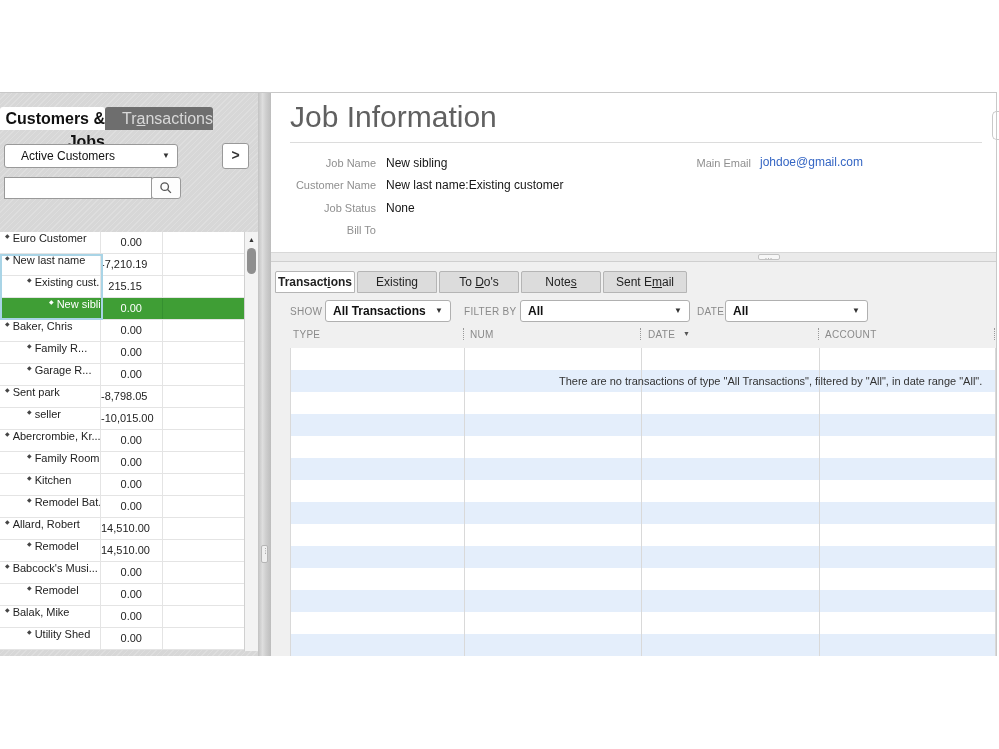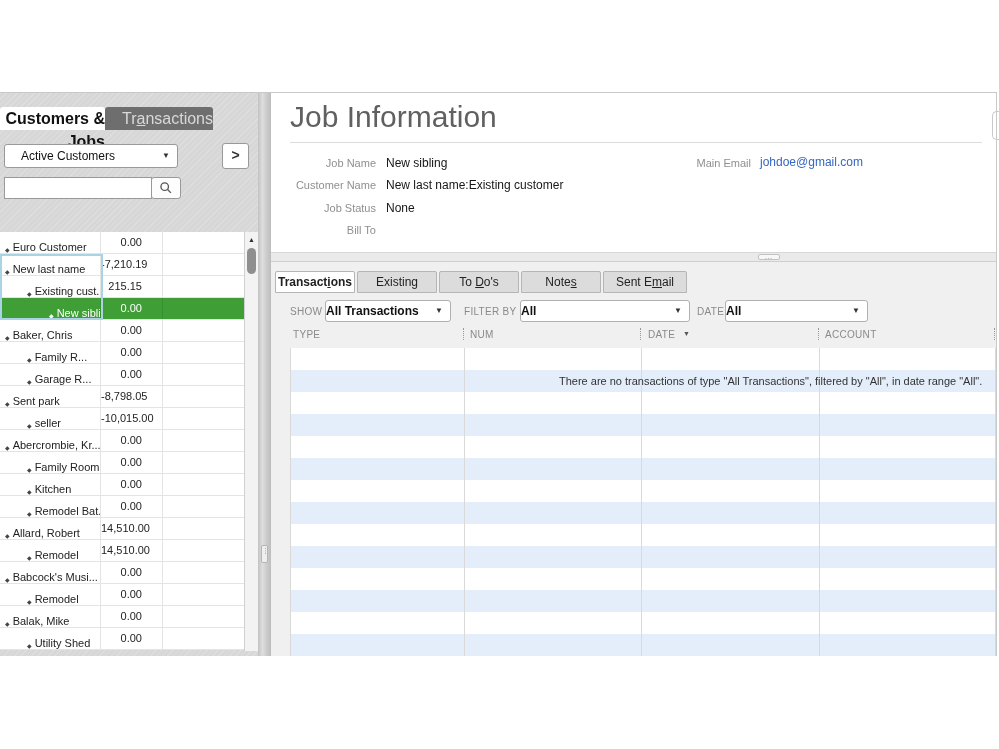--- a/index.html
+++ b/index.html
@@ -18,21 +18,21 @@
   .cust-filter{position:absolute;left:4px;top:51px;width:174px;height:24px;background:#fff;border:1px solid #999;border-radius:3px;box-sizing:border-box;font-size:12px;font-weight:normal;line-height:22px;padding-left:16px;color:#111}
   .dd-arrow{position:absolute;right:7px;top:0;font-size:8px;color:#333;line-height:22px}
   .expand-btn{position:absolute;left:222px;top:50px;width:27px;height:26px;background:#fff;border:1px solid #999;border-radius:3px;box-sizing:border-box;text-align:center;line-height:23px;font-weight:bold;color:#333;font-size:14px}
   .search-input{position:absolute;left:4px;top:84px;width:148px;height:22px;border:1px solid #999;box-sizing:border-box;padding:0 4px;font-size:12px;background:#fff}
   .search-btn{position:absolute;left:151px;top:84px;width:30px;height:22px;background:#fdfdfd;border:1px solid #999;border-radius:3px;box-sizing:border-box;display:flex;align-items:center;justify-content:center}
   .list-header{position:absolute;left:0;top:120px;width:257px;height:19px;border-top:1px dotted #999;border-bottom:1px dotted #999;box-sizing:border-box;font-size:10px;color:#777;letter-spacing:.5px}
   .lh{position:absolute;top:3px}
   .lh-sep{position:absolute;top:3px;height:12px;width:0;border-left:1px dotted #999}
   .cust-rows{position:absolute;left:0;top:139px;width:244px;background:#fff}
   .cust-row{display:flex;height:22px;box-sizing:border-box;border-bottom:1px solid #e4e4e4;font-size:11px;color:#222;align-items:center}
-  .cell-name{width:101px;box-sizing:border-box;border-right:1px solid #e4e4e4;height:100%;display:flex;align-items:flex-end;overflow:hidden;white-space:nowrap}
+  .cell-name{width:101px;box-sizing:border-box;border-right:1px solid #e4e4e4;height:100%;display:flex;align-items:flex-start;overflow:hidden;white-space:nowrap}
   .lvl0{padding-left:5px}.lvl1{padding-left:27px}.lvl2{padding-left:49px}
   .diamond{font-size:6px;color:#444;margin-right:3px;flex:0 0 auto}
   .cell-balance{width:62px;box-sizing:border-box;border-right:1px solid #e4e4e4;height:100%;text-align:right;padding-right:20px;line-height:21px}
   .cell-attach{flex:1;height:100%}
   .cust-row.selected{background:#3f9e35;color:#fff}
   .cust-row.selected .diamond{color:#fff}
   .cust-row.selected .cell-name,.cust-row.selected .cell-balance{border-right-color:#359030}
   .group-outline{position:absolute;left:0;top:161px;width:103px;height:66px;border:2px solid #a9d4e6;box-sizing:border-box;pointer-events:none}
   .scrollbar{position:absolute;left:244px;top:139px;width:14px;height:419px;background:#f3f3f3;border-left:1px solid #d0d0d0;box-sizing:border-box}
   .sb-up{height:15px;text-align:center;font-size:7px;line-height:15px;color:#333}
@@ -58,21 +58,21 @@
   .ji-email-label{position:absolute;left:400px;top:64px;width:80px;text-align:right;font-size:11px;color:#8f8f8f}
   .ji-email{position:absolute;left:489px;top:62px;font-size:12px;color:#3566c4}
 
   
   .lower{position:absolute;left:0;top:169px;width:725px;height:394px;background:#f0f0f0}
   .dtab{position:absolute;top:9px;height:22px;box-sizing:border-box;border:1px solid #b5b5b5;background:#dcdcdc;color:#222;font-size:12px;text-align:center;line-height:20px;border-radius:2px 2px 0 0;cursor:default}
   .dtab.active{background:#fff;font-weight:bold}
   .dt0{left:4px;width:80px}.dt1{left:86px;width:80px}.dt2{left:168px;width:80px}.dt3{left:250px;width:80px}.dt4{left:332px;width:84px}
   .filt-label{position:absolute;top:44px;font-size:10px;color:#8a8a8a;letter-spacing:.3px}
   .fl-show{left:19px}.fl-filter{left:193px}.fl-date{left:426px}
-  .dropdown{position:absolute;top:38px;height:22px;background:#fff;border:1px solid #b0b0b0;border-radius:3px;box-sizing:border-box;font-size:12px;font-weight:bold;line-height:20px;color:#111}
+  .dropdown{position:absolute;top:38px;height:22px;background:#fff;border:1px solid #b0b0b0;border-radius:3px;box-sizing:border-box;font-size:12px;font-weight:bold;line-height:20px;padding-left:7px;color:#111}
   .dropdown .dd-arrow{line-height:20px}
   .dd-show{left:54px;width:126px}.dd-filter{left:249px;width:170px}.dd-date{left:454px;width:143px}
   .txn-header{position:absolute;left:0;top:62px;width:575px;height:20px;font-size:10px;color:#8a8a8a;letter-spacing:.3px}
   .th{position:absolute;top:5px}
   .th-type{left:22px}.th-num{left:199px}.th-date{left:377px}.th-acct{left:554px}
   .th-sort{position:absolute;left:412px;top:6px;font-size:7px;color:#555}
   .th-sep{position:absolute;top:4px;height:12px;width:0;border-left:1px dotted #999}
   .ts1{left:192px}.ts2{left:369px}.ts3{left:547px}.ts4{left:723px}
   .txn-body{position:absolute;left:19px;top:86px;width:706px;height:308px;box-sizing:border-box;border-left:1px solid #d9d9d9;border-right:1px solid #d9d9d9;
     background:repeating-linear-gradient(to bottom,#fff 0 22px,#e4eefb 22px 44px)}

